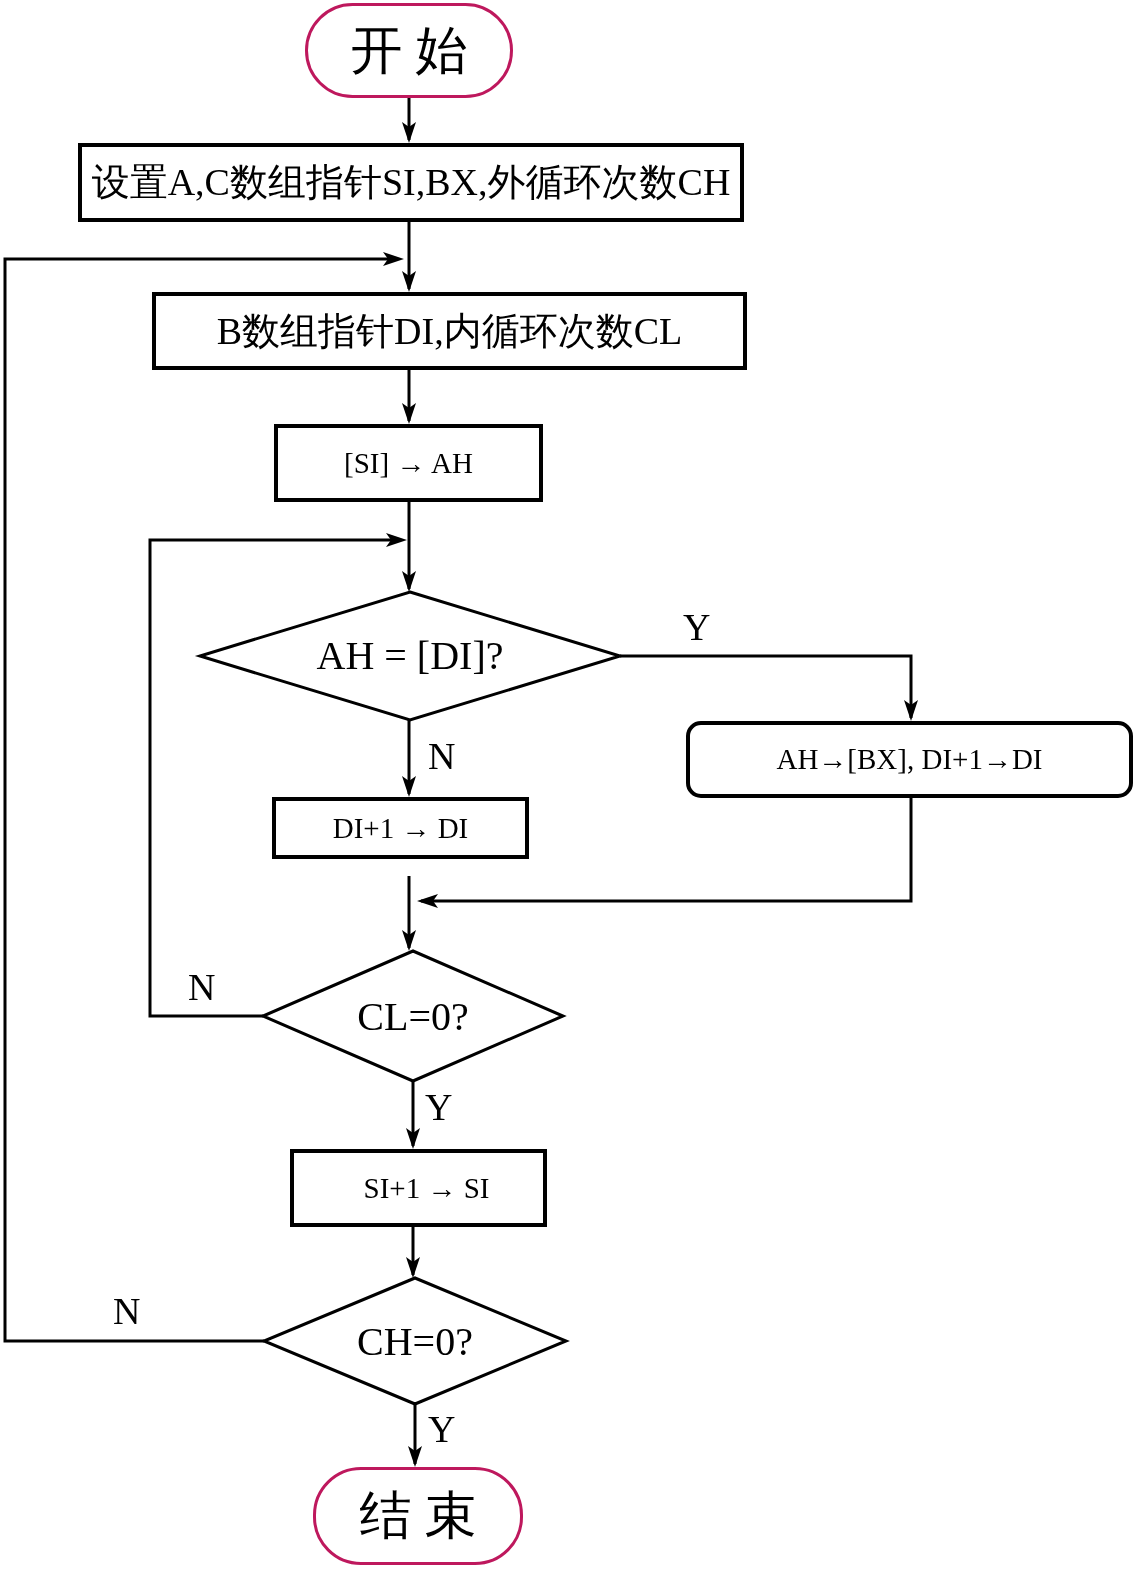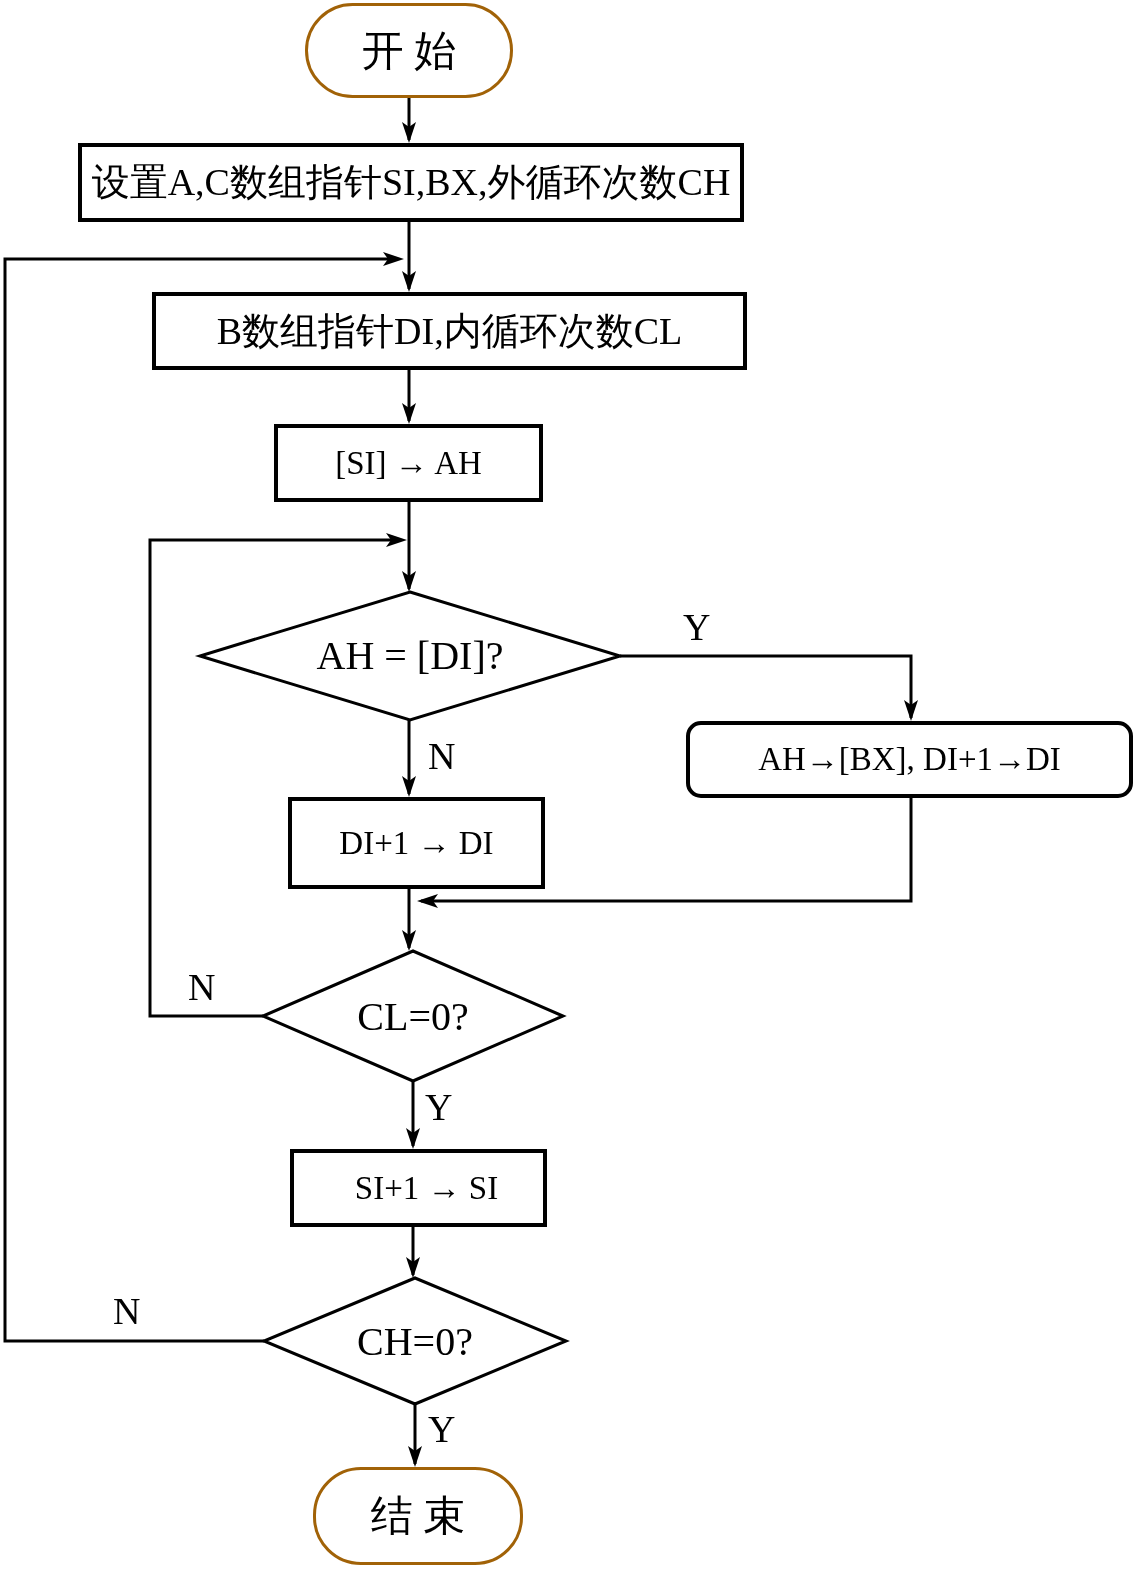--- a/index.html
+++ b/index.html
@@ -14,29 +14,29 @@
   #wires{position:absolute;left:0;top:0;width:1136px;height:1572px;}
   .node{
     position:absolute;
     display:flex;align-items:center;justify-content:center;
     text-align:center;
     background:#ffffff;
     box-sizing:border-box;
     white-space:nowrap;
   }
   .terminal{
-    border:3px solid #a16207;
+    border:3px solid #be185d;
     border-radius:48px;
-    font-size:42px;
+    font-size:52px;
   }
   .process{
     border:4px solid #000;
     font-size:38px;
   }
-  .process.small{font-size:33px;}
+  .process.small{font-size:29px;}
   .dlabel{
     position:absolute;
     display:flex;align-items:center;justify-content:center;
     text-align:center;
     font-size:40px;
     white-space:nowrap;
     background:transparent;
   }
   .branch{
     position:absolute;
@@ -106,21 +106,21 @@
   <div class="node terminal" style="left:305px;top:3px;width:208px;height:95px;">开 始</div>
 
   <div class="node process" style="left:78px;top:143px;width:666px;height:79px;text-align:right;">设置A,C数组指针SI,BX,外循环次数CH</div>
 
   <div class="node process" style="left:152px;top:292px;width:595px;height:78px;">B数组指针DI,内循环次数CL</div>
 
   <div class="node process small" style="left:274px;top:424px;width:269px;height:78px;">[SI] → AH</div>
 
   <div class="node process small" style="left:686px;top:721px;width:447px;height:77px;border-radius:15px;">AH→[BX], DI+1→DI</div>
 
-  <div class="node process small" style="left:288px;top:797px;width:257px;height:92px;">DI+1 → DI</div>
+  <div class="node process small" style="left:272px;top:797px;width:257px;height:62px;">DI+1 → DI</div>
 
   <div class="node process small" style="left:290px;top:1149px;width:257px;height:78px;padding-left:16px;">SI+1 → SI</div>
 
   <div class="node terminal" style="left:313px;top:1467px;width:210px;height:98px;text-align:right;">结 束</div>
 
   <div class="dlabel" style="left:250px;top:622px;width:320px;height:66px;">AH = [DI]?</div>
 
   <div class="dlabel" style="left:313px;top:984px;width:200px;height:64px;">CL=0?</div>
 
   <div class="dlabel" style="left:315px;top:1309px;width:200px;height:64px;">CH=0?</div>

